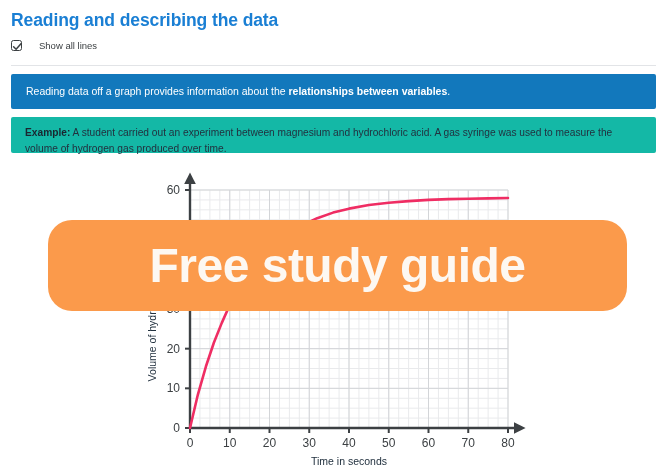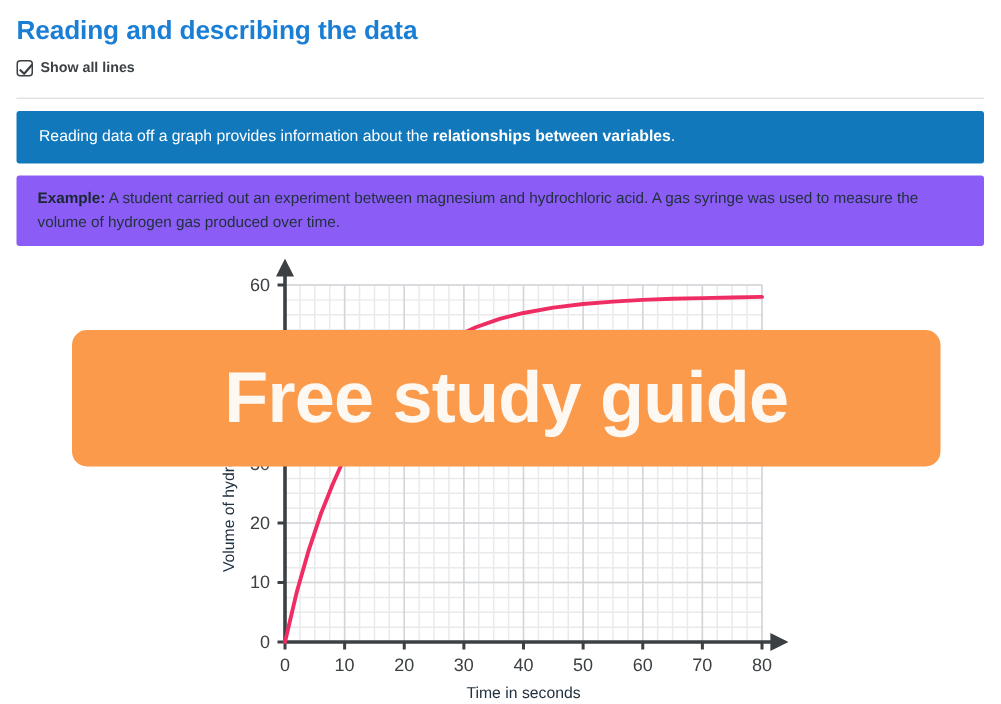--- a/index.html
+++ b/index.html
@@ -28,23 +28,22 @@
     white-space: nowrap;
     text-align: center;
   }
 
   
   .toggle-row {
     position: absolute;
     left: 11px; top: 40px;
     display: flex;
     align-items: center;
-    gap: 5px;
+    gap: 17px;
     cursor: pointer;
-    font-weight: bold;
   }
   .checkbox {
     width: 11px; height: 11px;
     border: 1.4px solid #3c4043;
     border-radius: 2.5px;
     position: relative;
     flex: 0 0 auto;
     background: #fff;
   }
   .checkbox svg { position: absolute; left: -1px; top: -1px; }
@@ -77,22 +76,22 @@
     font-size: 10.5px;
     color: #ffffff;
     line-height: 1.3;
   }
   .info-banner-text b { font-weight: bold; }
 
   
   .example-box {
     position: absolute;
     left: 11px; top: 117px;
-    width: 645px; height: 47px;
-    background: #8b5cf6;
+    width: 645px; height: 36px;
+    background: #14b8a6;
     border-radius: 2px;
     padding: 8px 14px 0 14px;
   }
   .example-text {
     font-size: 10.2px;
     color: #22313f;
     line-height: 1.55;
   }
   .example-text b { font-weight: bold; color: #1a2630; }
 
@@ -114,21 +113,21 @@
     font-size: 10.5px;
     fill: #22313f;
   }
 
   
   .promo-banner {
     position: absolute;
     left: 48px; top: 220px;
     width: 579px; height: 91px;
     background: #fb9a4b;
-    border-radius: 10px;
+    border-radius: 24px;
     display: flex;
     align-items: center;
     justify-content: center;
   }
   .promo-text {
     font-size: 48px;
     font-weight: bold;
     color: #fdf8f2;
     letter-spacing: -0.5px;
     white-space: nowrap;

